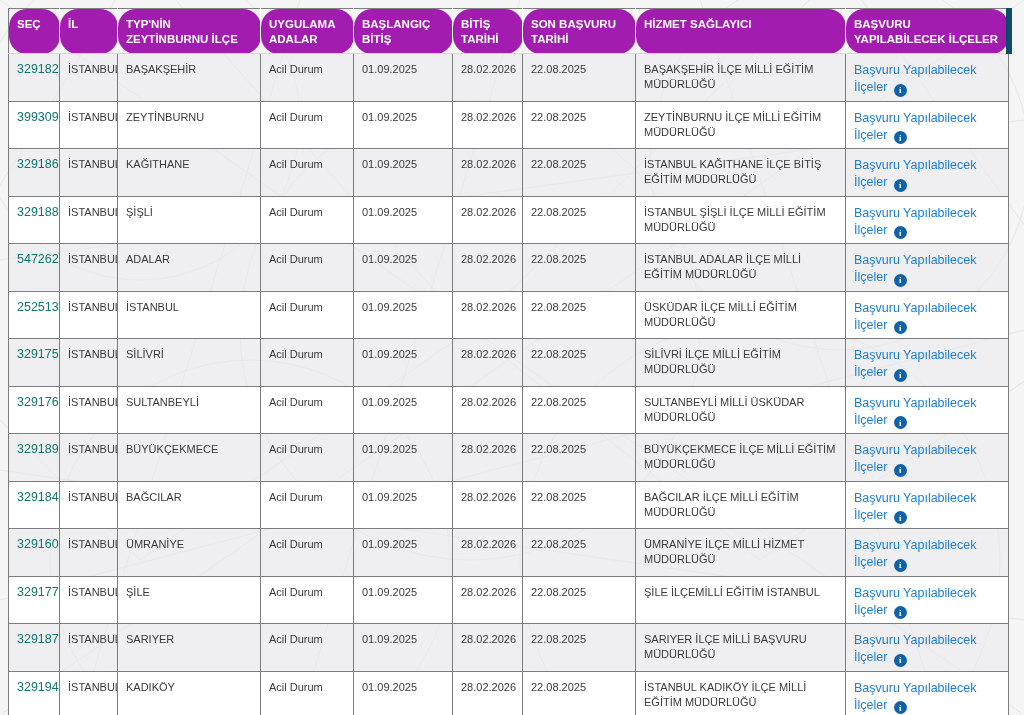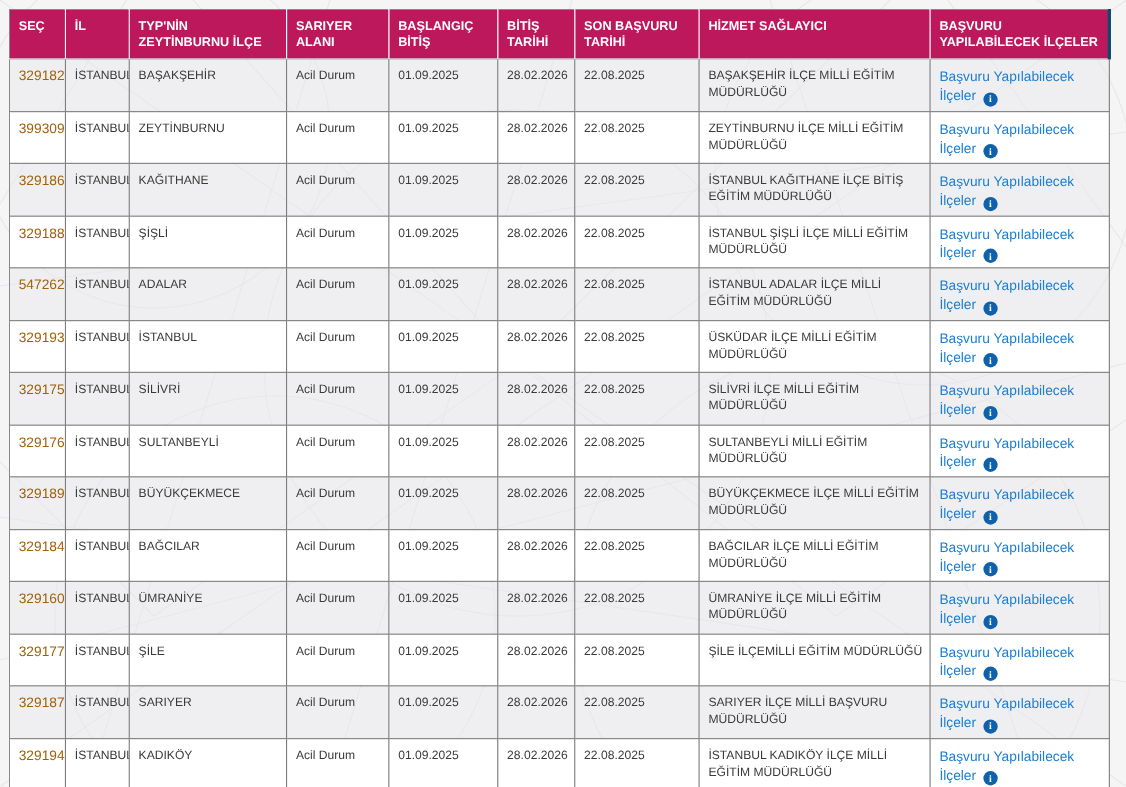--- a/index.html
+++ b/index.html
@@ -16,47 +16,48 @@
   }
   table.typ-table {
     position: relative; z-index: 1;
     margin: 8px 0 0 8px;
     width: 1000px;
     table-layout: fixed;
     border-collapse: collapse;
     border: 1px solid #7d7d7d;
   }
   thead th {
-    background: #be185d;
+    background: #a21caf;
     color: #ffffff;
     font-size: 11.5px;
     font-weight: bold;
     text-align: left;
     vertical-align: top;
     padding: 8px 5px 5px 8px;
     line-height: 15px;
     height: 45px;
     border-right: 1px solid #ffffff;
     border-bottom: 1px solid #d9d9d9;
-  }
-  thead th:last-child { border-right: 3px solid #0c4a6e; }
+    border-radius: 18px;
+  }
+  thead th:last-child { border-right: 6px solid #0c4a6e; }
   tbody td {
     font-size: 11px;
     color: #3a3a3a;
     vertical-align: top;
     padding: 8px 5px 4px 8px;
     line-height: 15px;
     height: 44px;
     border: 1px solid #7d7d7d;
     overflow: hidden;
   }
   tbody tr:nth-child(odd)  { background: rgba(234,234,236,0.55); }
   tbody tr:nth-child(even) { background: #ffffff; }
   a.id-link {
-    color: #a16207;
+    color: #0f766e;
     font-size: 12.5px;
     text-decoration: none;
   }
   a.apply-link {
     color: #1b7ed3;
     font-size: 12.5px;
     text-decoration: none;
     line-height: 17px;
     display: inline-block;
   }
@@ -96,21 +97,21 @@
       <col style="width:70px">
     <col style="width:113px">
       <col style="width:210px">
       <col style="width:163px">
   </colgroup>
   <thead>
     <tr>
         <th>SEÇ</th>
         <th>İL</th>
         <th>TYP'NİN ZEYTİNBURNU İLÇE</th>
-        <th>SARIYER ALANI</th>
+        <th>UYGULAMA ADALAR</th>
         <th>BAŞLANGIÇ BİTİŞ</th>
         <th>BİTİŞ TARİHİ</th>
         <th>SON BAŞVURU TARİHİ</th>
         <th>HİZMET SAĞLAYICI</th>
         <th>BAŞVURU YAPILABİLECEK İLÇELER</th>
       </tr>
   </thead>
   <tbody>
       <tr>
         <td><a href="#" class="id-link">329182</a></td>
@@ -161,21 +162,21 @@
         <td>İSTANBUL</td>
         <td>ADALAR</td>
         <td>Acil Durum</td>
         <td>01.09.2025</td>
         <td>28.02.2026</td>
         <td>22.08.2025</td>
         <td>İSTANBUL ADALAR İLÇE MİLLİ EĞİTİM MÜDÜRLÜĞÜ</td>
         <td><a href="#" class="apply-link"><span>Başvuru Yapılabilecek İlçeler </span><span class="info-icon">i</span></a></td>
       </tr>
       <tr>
-        <td><a href="#" class="id-link">329193</a></td>
+        <td><a href="#" class="id-link">252513</a></td>
         <td>İSTANBUL</td>
         <td>İSTANBUL</td>
         <td>Acil Durum</td>
         <td>01.09.2025</td>
         <td>28.02.2026</td>
         <td>22.08.2025</td>
         <td>ÜSKÜDAR İLÇE MİLLİ EĞİTİM MÜDÜRLÜĞÜ</td>
         <td><a href="#" class="apply-link"><span>Başvuru Yapılabilecek İlçeler </span><span class="info-icon">i</span></a></td>
       </tr>
       <tr>
@@ -190,21 +191,21 @@
         <td><a href="#" class="apply-link"><span>Başvuru Yapılabilecek İlçeler </span><span class="info-icon">i</span></a></td>
       </tr>
       <tr>
         <td><a href="#" class="id-link">329176</a></td>
         <td>İSTANBUL</td>
         <td>SULTANBEYLİ</td>
         <td>Acil Durum</td>
         <td>01.09.2025</td>
         <td>28.02.2026</td>
         <td>22.08.2025</td>
-        <td>SULTANBEYLİ MİLLİ EĞİTİM MÜDÜRLÜĞÜ</td>
+        <td>SULTANBEYLİ MİLLİ ÜSKÜDAR MÜDÜRLÜĞÜ</td>
         <td><a href="#" class="apply-link"><span>Başvuru Yapılabilecek İlçeler </span><span class="info-icon">i</span></a></td>
       </tr>
       <tr>
         <td><a href="#" class="id-link">329189</a></td>
         <td>İSTANBUL</td>
         <td>BÜYÜKÇEKMECE</td>
         <td>Acil Durum</td>
         <td>01.09.2025</td>
         <td>28.02.2026</td>
         <td>22.08.2025</td>
@@ -223,32 +224,32 @@
         <td><a href="#" class="apply-link"><span>Başvuru Yapılabilecek İlçeler </span><span class="info-icon">i</span></a></td>
       </tr>
       <tr>
         <td><a href="#" class="id-link">329160</a></td>
         <td>İSTANBUL</td>
         <td>ÜMRANİYE</td>
         <td>Acil Durum</td>
         <td>01.09.2025</td>
         <td>28.02.2026</td>
         <td>22.08.2025</td>
-        <td>ÜMRANİYE İLÇE MİLLİ EĞİTİM MÜDÜRLÜĞÜ</td>
+        <td>ÜMRANİYE İLÇE MİLLİ HİZMET MÜDÜRLÜĞÜ</td>
         <td><a href="#" class="apply-link"><span>Başvuru Yapılabilecek İlçeler </span><span class="info-icon">i</span></a></td>
       </tr>
       <tr>
         <td><a href="#" class="id-link">329177</a></td>
         <td>İSTANBUL</td>
         <td>ŞİLE</td>
         <td>Acil Durum</td>
         <td>01.09.2025</td>
         <td>28.02.2026</td>
         <td>22.08.2025</td>
-        <td>ŞİLE İLÇEMİLLİ EĞİTİM MÜDÜRLÜĞÜ</td>
+        <td>ŞİLE İLÇEMİLLİ EĞİTİM İSTANBUL</td>
         <td><a href="#" class="apply-link"><span>Başvuru Yapılabilecek İlçeler </span><span class="info-icon">i</span></a></td>
       </tr>
       <tr>
         <td><a href="#" class="id-link">329187</a></td>
         <td>İSTANBUL</td>
         <td>SARIYER</td>
         <td>Acil Durum</td>
         <td>01.09.2025</td>
         <td>28.02.2026</td>
         <td>22.08.2025</td>

